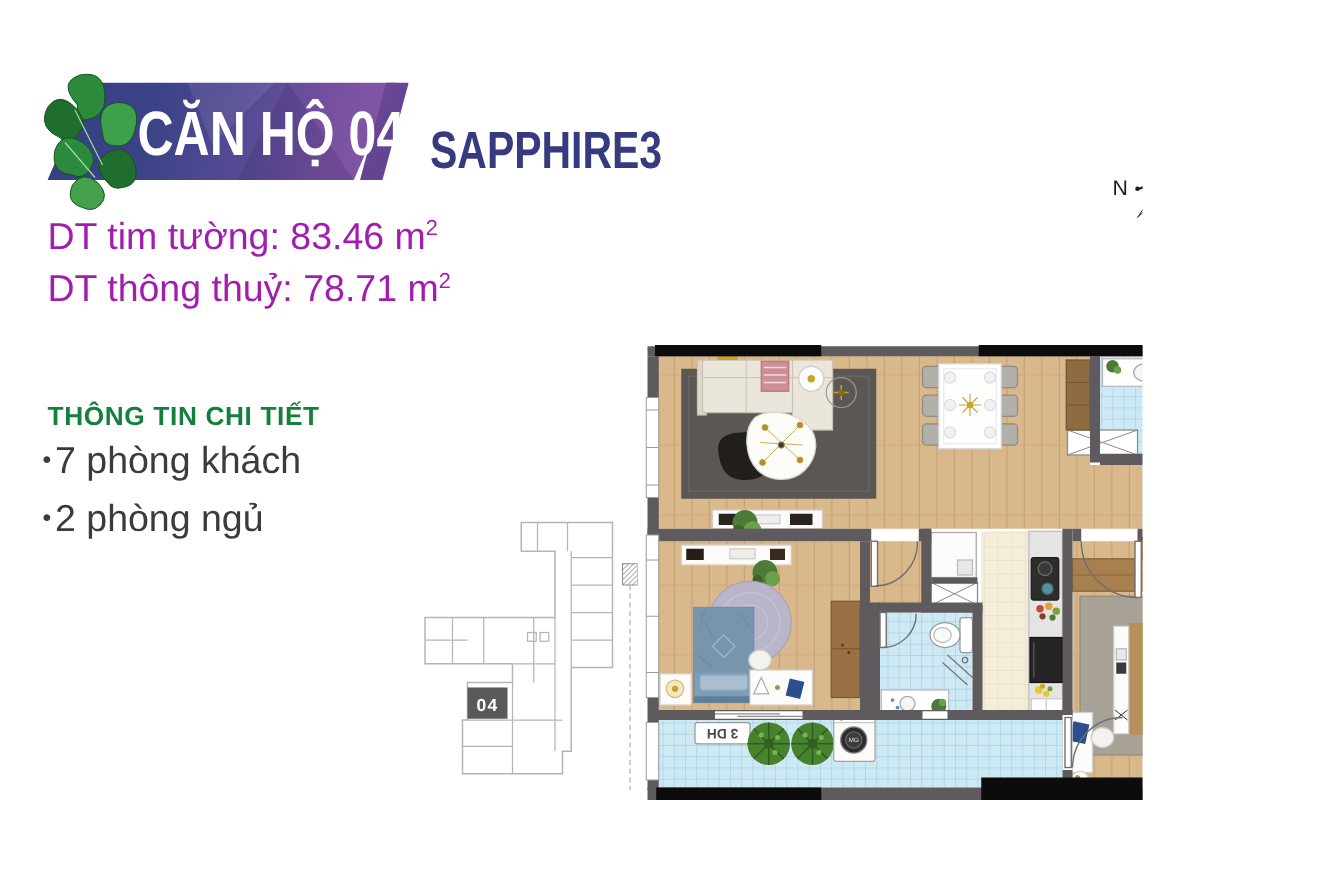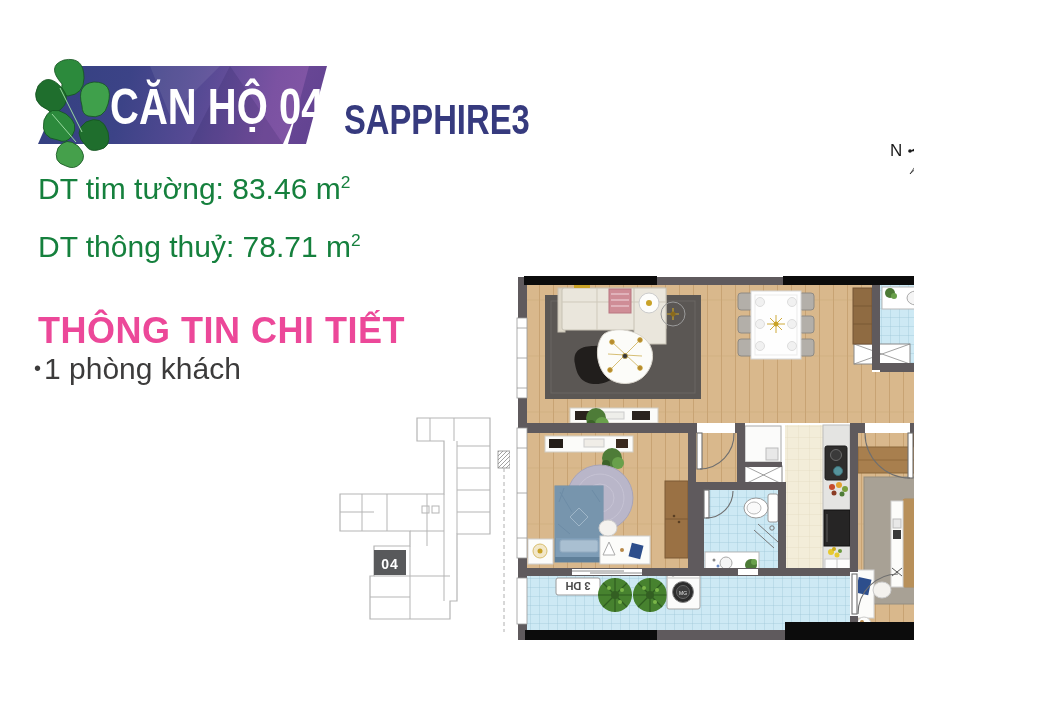--- a/index.html
+++ b/index.html
@@ -19,26 +19,26 @@
   .banner-slash{position:absolute;left:0;top:0;width:300px;height:95px;
     clip-path:polygon(279px 8px,297px 8px,276px 86px,258px 86px);
     background:linear-gradient(120deg,#8a5bab,#5f418f);}
   .banner-title{position:absolute;left:80px;top:20px;font-size:50px;font-weight:700;
     color:#ffffff;letter-spacing:0px;white-space:nowrap;transform:scaleX(0.80);
     transform-origin:left center;}
   .banner-project{position:absolute;left:314px;top:38px;font-size:42px;font-weight:700;
     color:#363a7e;white-space:nowrap;transform:scaleX(0.78);transform-origin:left center;}
 
   
-  .area-line{left:38px;font-size:30px;color:#15803d;white-space:nowrap;}
+  .area-line{left:38px;font-size:30px;color:#a21caf;white-space:nowrap;}
   .area-line sup{font-size:0.58em;}
-  .a1{top:172px;} .a2{top:230px;}
+  .a1{top:172px;} .a2{top:214px;}
 
   
-  .details-heading{left:38px;top:310px;font-size:36px;font-weight:800;color:#ec4899;
+  .details-heading{left:38px;top:322px;font-size:21px;font-weight:800;color:#15803d;
     letter-spacing:0.5px;white-space:nowrap;}
   .details-list{left:34px;top:352px;list-style:none;margin:0;padding:0;}
   .details-list li{font-size:30px;color:#3c3b3b;margin-bottom:13px;white-space:nowrap;}
   .details-list li::before{content:"\2022";font-size:20px;vertical-align:4px;margin-right:3px;}
 
   svg text{font-family:"Liberation Sans",sans-serif;}
 </style>
 </head>
 <body>
 
@@ -71,21 +71,22 @@
     <span>m</span><sup>2</sup>
   </div>
   <div class="abs area-line a2">
     <span>DT thông thuỷ:</span>
     <span>78.71</span>
     <span>m</span><sup>2</sup>
   </div>
 
   <div class="abs details-heading">THÔNG TIN CHI TIẾT</div>
   <ul class="abs details-list">
-    <li>1 phòng khách</li>
+    <li>7 phòng khách</li>
+    <li>2 phòng ngủ</li>
   </ul>
 
   <svg class="abs" style="left:332px;top:406px" width="178" height="240" viewBox="0 0 178 240">
     <defs>
       <pattern id="hatchp" width="4" height="4" patternUnits="userSpaceOnUse">
         <rect width="4" height="4" fill="#ffffff"></rect>
         <path d="M0 4 L4 0" stroke="#8a8a8a" stroke-width="0.8"></path>
       </pattern>
     </defs>
     <g fill="#ffffff" stroke="#b5b5b5" stroke-width="1.2">

